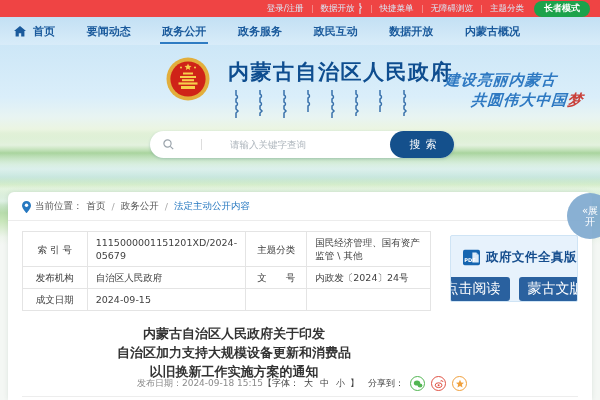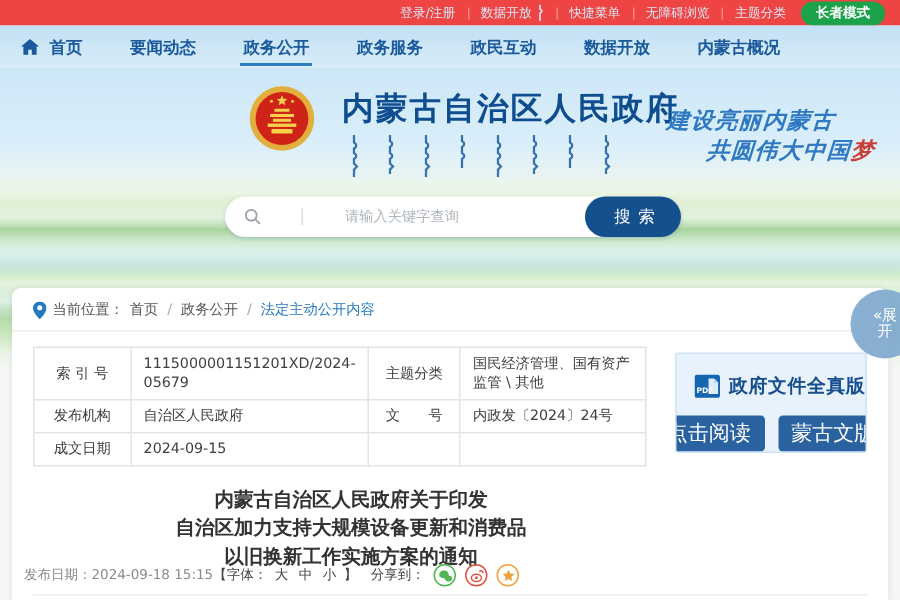--- a/index.html
+++ b/index.html
@@ -54,21 +54,21 @@
   .pdf-card { width:128px; height:67px; background:#e7f2fc; border:1px solid #cfe4f5; border-radius:2px; flex-shrink:0; margin-top:4px; position:relative; overflow:hidden; }
   .pdf-card::after { content:""; position:absolute; right:-6px; bottom:-8px; width:56px; height:26px;
     background:radial-gradient(circle at 70% 100%, rgba(160,200,235,.5) 0 8px, transparent 9px), radial-gradient(circle at 30% 100%, rgba(160,200,235,.4) 0 10px, transparent 11px); }
   .pdf-head { display:flex; align-items:center; gap:6px; margin:12px 0 0 12px; }
   .pdf-title { font-family:"DejaVu Serif","Liberation Serif",serif; font-size:12.5px; font-weight:bold; color:#164e8e; letter-spacing:.5px; white-space:nowrap; }
   .pdf-btns { display:flex; gap:9px; justify-content:center; margin-top:10px; position:relative; z-index:1; }
   .pdf-btn { background:#2a619f; color:#fff; border:none; font-size:14px; padding:3px 9px; border-radius:3px; cursor:pointer; white-space:nowrap; }
 
   .article-title { width:452px; text-align:center; margin-top:13px; font-size:13px; font-weight:bold; color:#333; line-height:19px; }
 
-  .article-footer { position:absolute; left:8px; right:14px; bottom:9px; display:flex; justify-content:flex-start; align-items:center; font-size:9px; }
+  .article-footer { position:absolute; left:18px; right:14px; bottom:9px; display:flex; justify-content:center; align-items:center; font-size:9px; }
   .pub-date { color:#8a8a8a; }
   .footer-right { display:flex; align-items:center; gap:3px; color:#444; }
   .font-opt { cursor:pointer; margin:0 2px; }
   .share-label { margin-left:6px; }
   .share-icon { width:15px; height:15px; border-radius:50%; display:inline-flex; align-items:center; justify-content:center; cursor:pointer; margin-left:3px; }
   .si-wechat { border:1px solid #52b653; }
   .si-weibo { border:1px solid #e05244; }
   .si-star { border:1px solid #f0a03c; }
   .bottom-line { position:absolute; left:14px; right:14px; bottom:3px; border-top:1px solid #ededed; }
 

